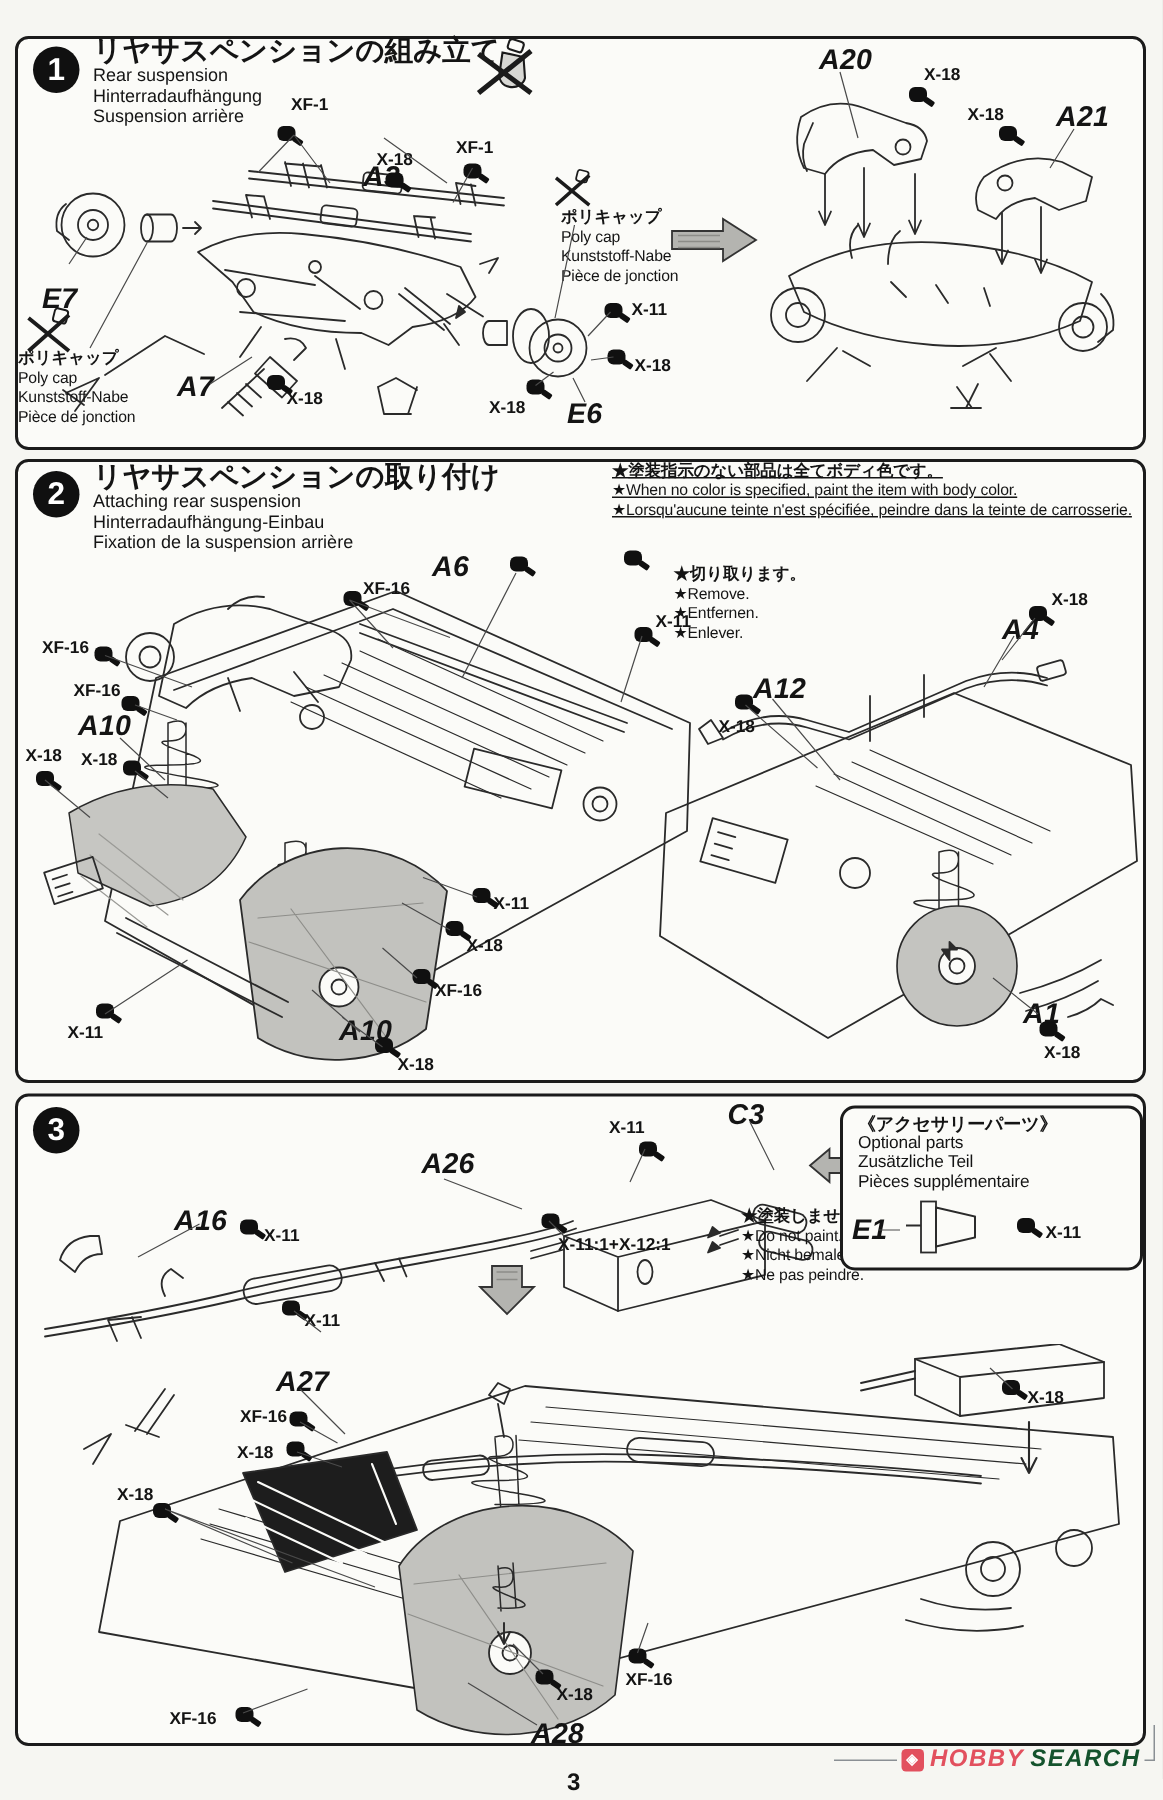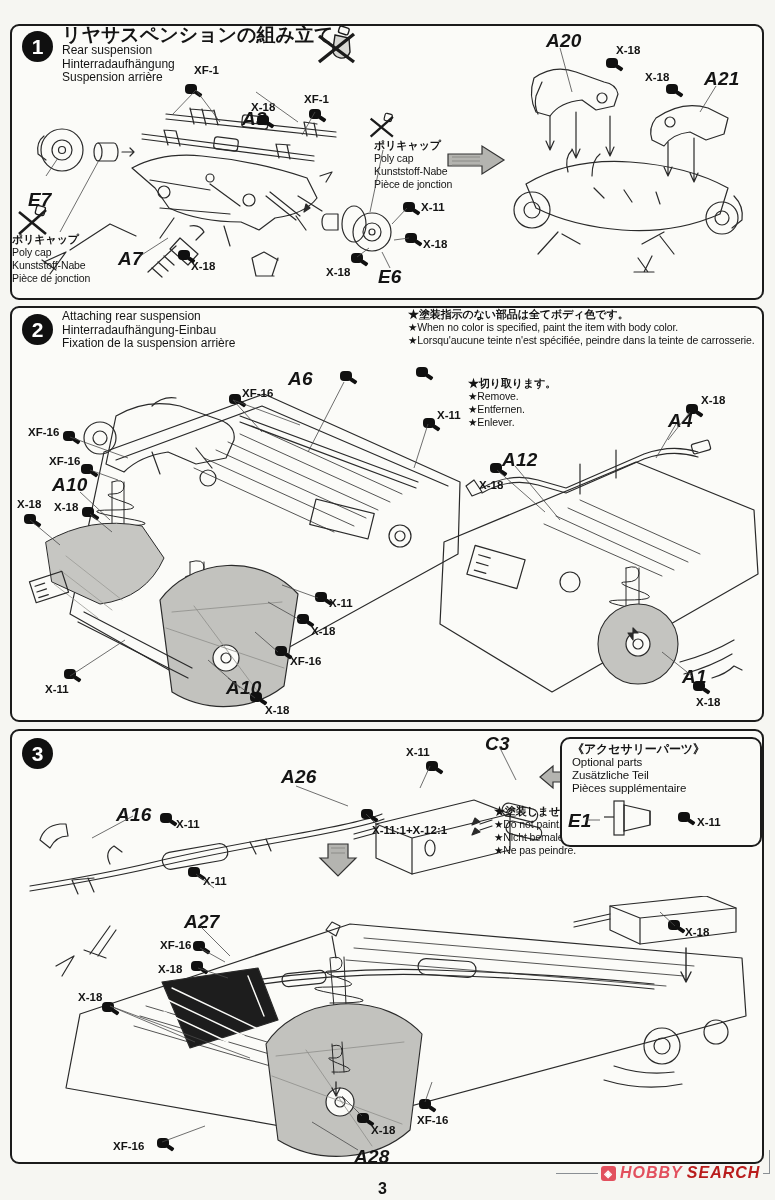--- a/index.html
+++ b/index.html
@@ -169,31 +169,32 @@
   <div class="lbl big" style="left:378px;top:266px;">E6</div>
   <div class="lbl big" style="left:546px;top:30px;">A20</div>
   <div class="pdot" style="left:606px;top:58px;"></div>
   <div class="lbl" style="left:616px;top:44px;">X-18</div>
   <div class="lbl" style="left:645px;top:71px;">X-18</div>
   <div class="pdot" style="left:666px;top:84px;"></div>
   <div class="lbl big" style="left:704px;top:68px;">A21</div>
 
   <div class="badge" style="left:22px;top:314px;">2</div>
   <div class="tblock" style="left:62px;top:310px;">
+    <div class="t-ja">リヤサスペンションの取り付け</div>
     <div class="t-sub">Attaching rear suspension</div>
     <div class="t-sub">Hinterradaufhängung-Einbau</div>
     <div class="t-sub">Fixation de la suspension arrière</div>
   </div>
   <div class="pdot" style="left:416px;top:367px;"></div>
-  <div class="note" style="left:408px;top:308px;">
+  <div class="note" style="left:408px;top:308px;text-decoration:underline;">
     <div class="ja">★塗装指示のない部品は全てボディ色です。</div>
     <div>★When no color is specified, paint the item with body color.</div>
     <div>★Lorsqu'aucune teinte n'est spécifiée, peindre dans la teinte de carrosserie.</div>
   </div>
-  <div class="note" style="left:468px;top:377px;">
+  <div class="note" style="left:449px;top:377px;">
     <div class="ja">★切り取ります。</div>
     <div>★Remove.</div>
     <div>★Entfernen.</div>
     <div>★Enlever.</div>
   </div>
 
   <svg class="abs" style="left:12px;top:386px;" width="452" height="330" viewBox="0 0 452 330">
     <g stroke="#2a2a2a" stroke-width="1.2" fill="none" stroke-linecap="round" stroke-linejoin="round">
       <path d="M92,66 L252,8 L448,96 L446,168 L196,306 L58,228 Z"></path>
       <path d="M104,74 L250,20 L436,100"></path>
@@ -406,16 +407,16 @@
       <path d="M133,816 L92,838 M296,786 L348,806 M430,766 L420,788 M500,748 L516,780 M376,824 L366,814 M196,874 L214,888 M200,926 L230,956 M200,948 L225,962 M198,968 L228,978 M110,1006 L195,1042 M110,1006 L250,1058 M675,926 L660,912 M425,1102 L432,1082 M362,1116 L342,1096 M358,1150 L312,1122 M162,1142 L205,1126 M586,820 L600,820"></path>
     </g>
   </svg>
 
   <div class="pagenum" style="left:378px;top:1180px;">3</div>
   <div class="wm-rule" style="left:556px;top:1173px;width:214px;"></div>
   <div class="wm-corner" style="left:769px;top:1150px;height:24px;"></div>
   <div class="wm" style="left:598px;top:1164px;background:#f6f6f2;padding:0 3px;">
     <span class="sq" style="background:#e2505e;">◈</span>
     <span style="color:#e2505e;">HOBBY</span>
-    <span style="color:#b91c1c;">SEARCH</span>
+    <span style="color:#14532d;">SEARCH</span>
   </div>
 
 </div>
 
 </body></html>

